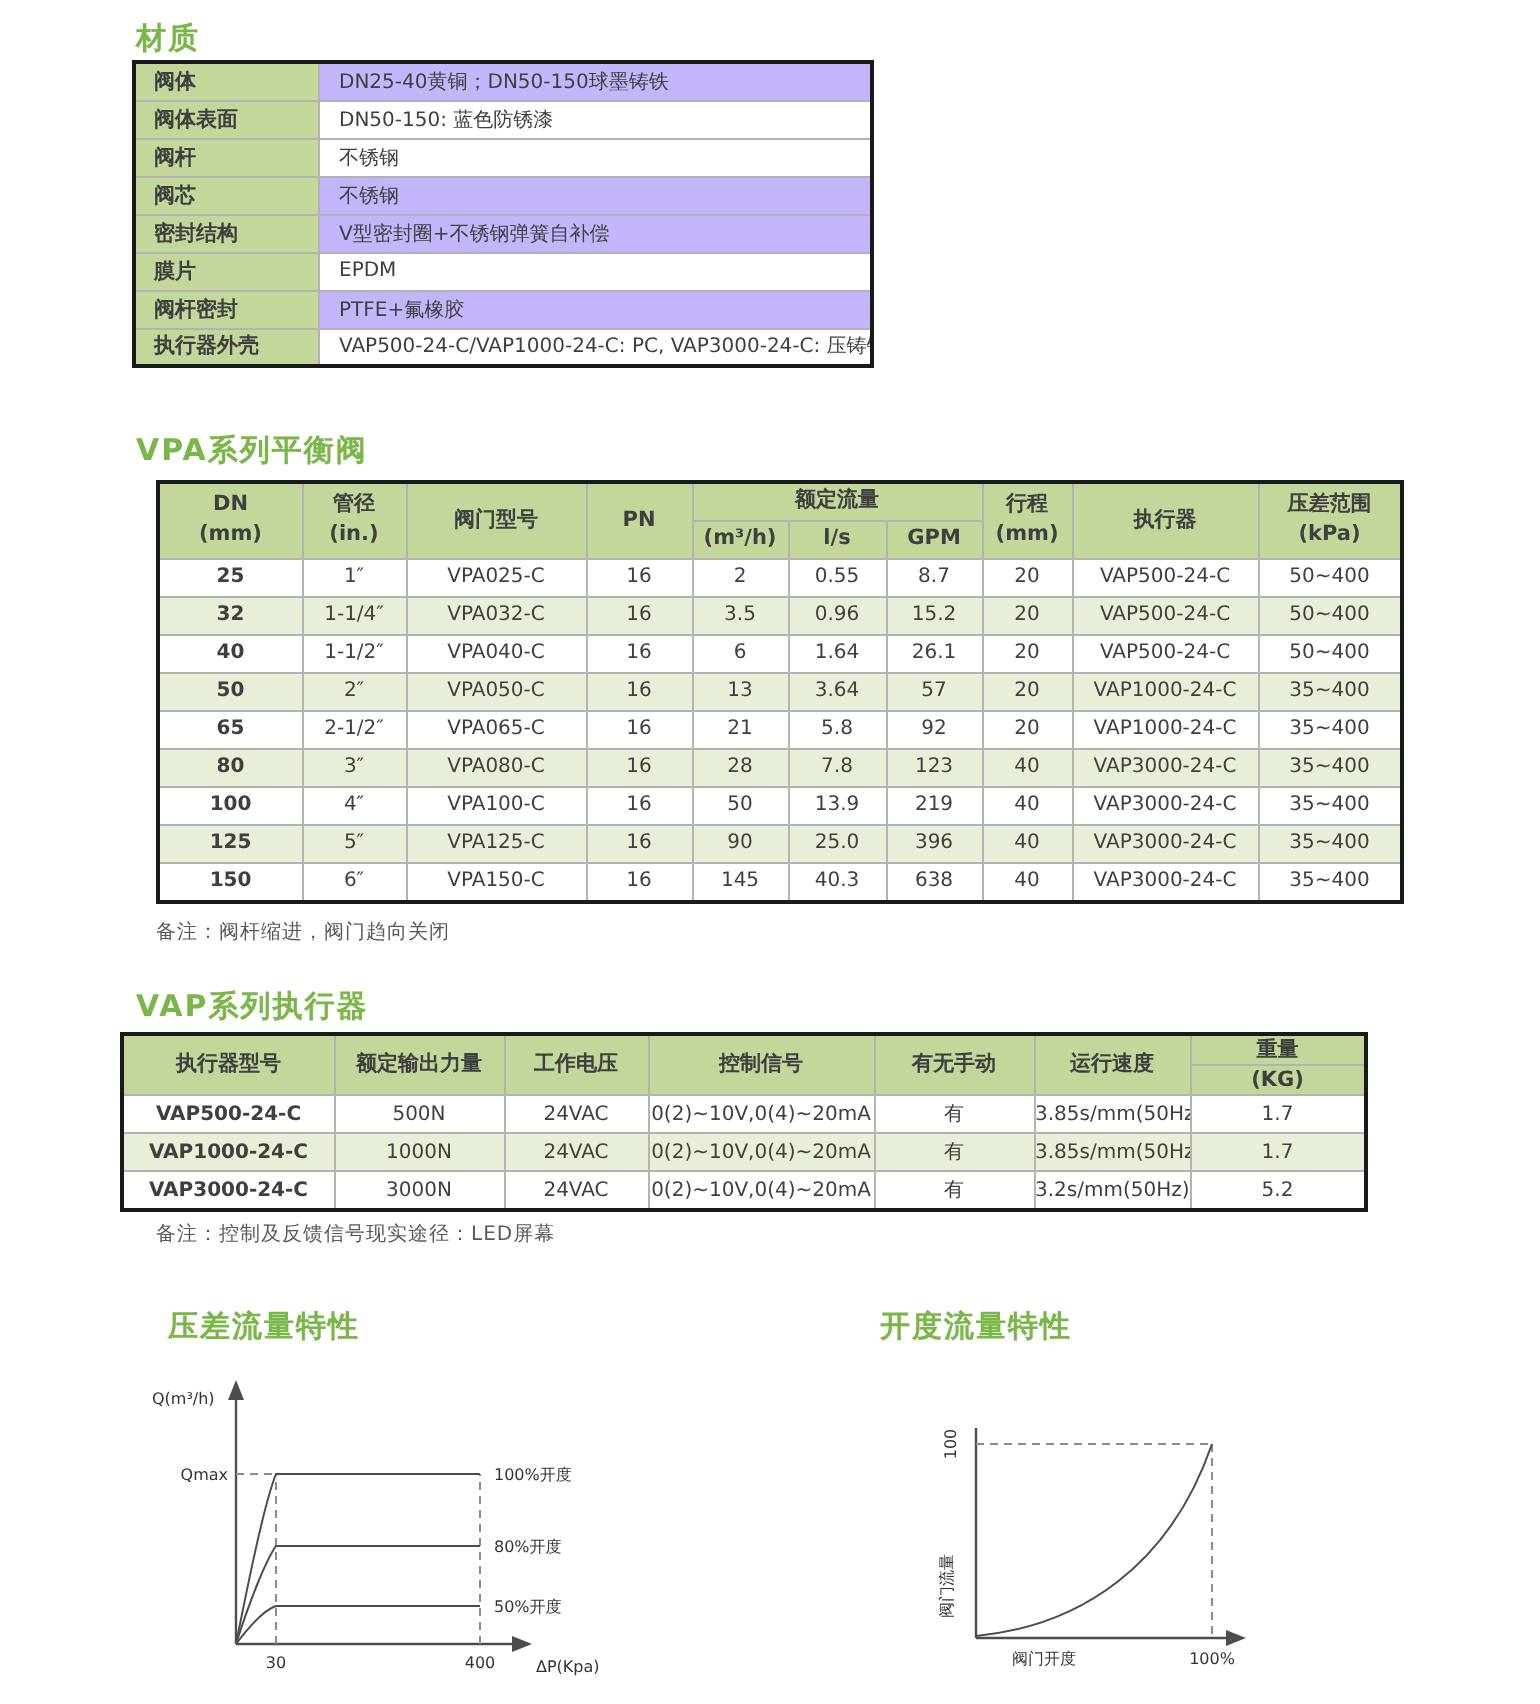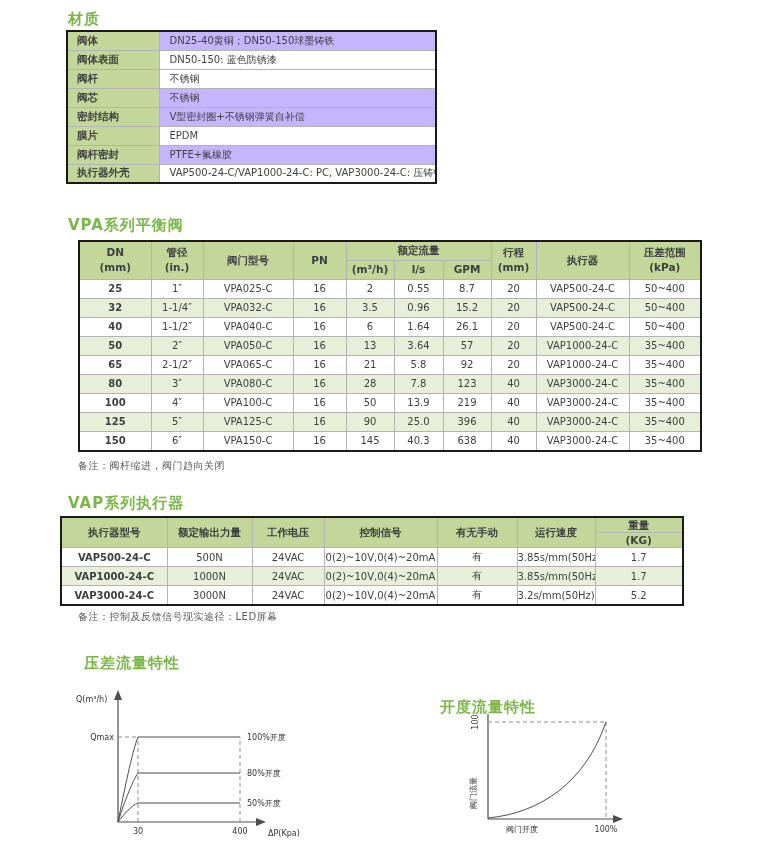--- a/index.html
+++ b/index.html
@@ -316,21 +316,21 @@
     <text x="14" y="14">Q(m³/h)</text>
     <text x="52" y="52" text-anchor="end">Qmax</text>
     <text x="76" y="146" text-anchor="middle">30</text>
     <text x="178" y="146" text-anchor="middle">400</text>
     <text x="206" y="148">ΔP(Kpa)</text>
     <text x="185" y="52">100%开度</text>
     <text x="185" y="88">80%开度</text>
     <text x="185" y="118">50%开度</text>
   </svg>
 
-  <div class="sec-title" style="left:440px;top:654px;margin-top:44px;">开度流量特性</div>
+  <div class="sec-title" style="left:440px;top:654px;">开度流量特性</div>
   <svg class="chart" style="left:450px;top:698px;" width="225" height="155" viewBox="0 0 225 155">
 
     <line class="axis" x1="38" y1="121" x2="38" y2="16"></line>
     <line class="axis" x1="38" y1="121" x2="165" y2="121"></line>
     <polygon class="arrow" points="163,117 173,121 163,125"></polygon>
 
     <line class="dash" x1="38" y1="24" x2="156" y2="24"></line>
     <line class="dash" x1="156" y1="24" x2="156" y2="121"></line>
 
     <path class="curve" d="M38,120 C90,115 135,85 156,24"></path>

